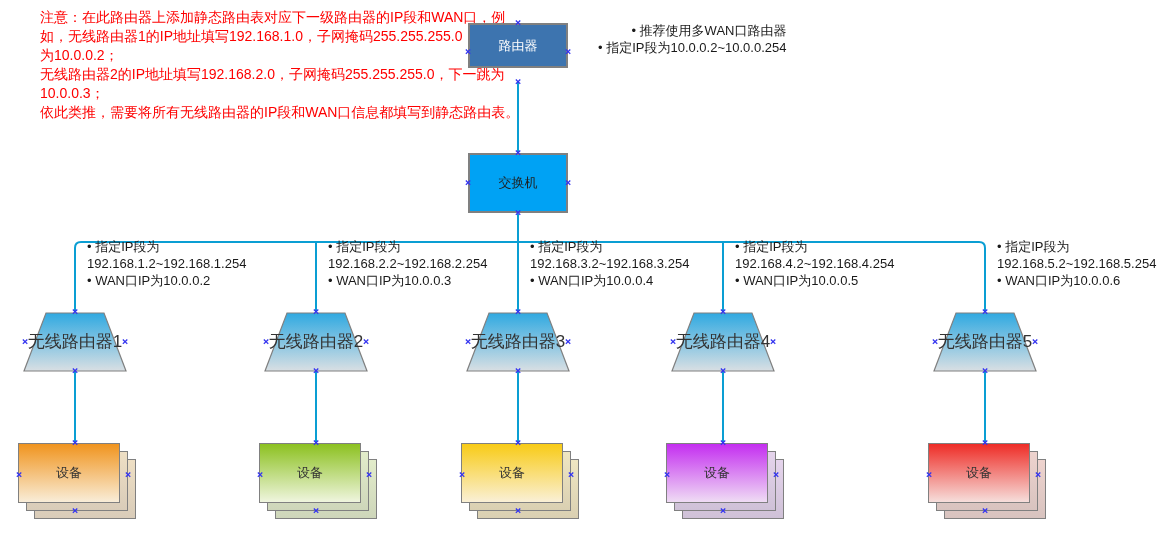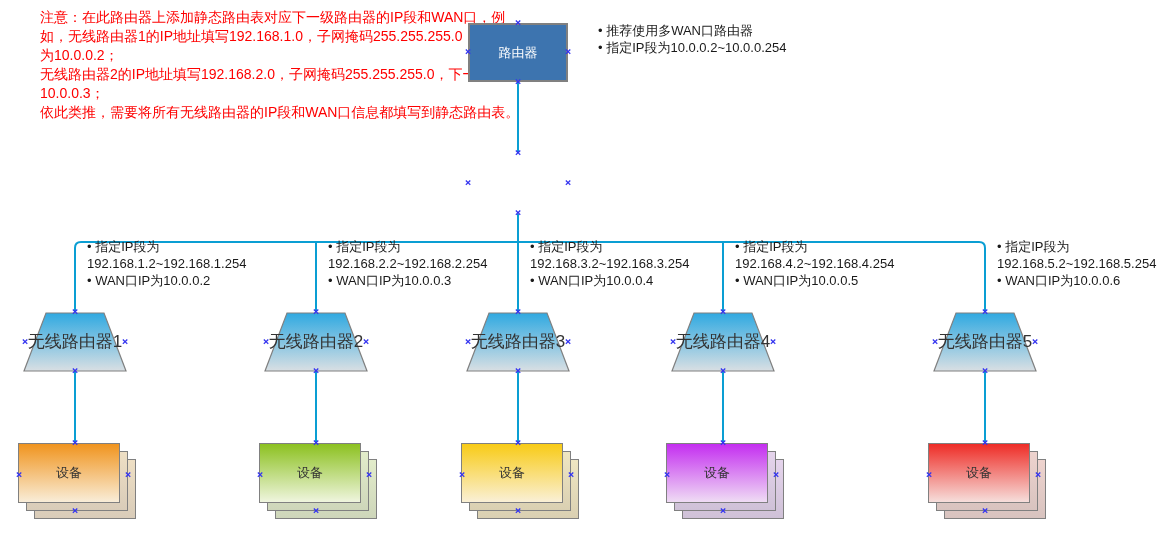--- a/index.html
+++ b/index.html
@@ -10,24 +10,24 @@
   .wires{position:absolute;left:0;top:0;pointer-events:none;}
   .wires path{stroke:var(--line);stroke-width:2;fill:none;}
   .note{
     position:absolute;left:8px;top:8px;width:565px;
     font-size:14px;line-height:19px;color:var(--note_text);white-space:pre-line;margin-left:32px;
   }
   .node{
     position:absolute;width:100px;display:flex;align-items:center;justify-content:center;
     border:2px solid var(--shape_border);box-sizing:border-box;font-size:13px;
   }
-  .router{left:468px;top:23px;height:59px;background:var(--router_fill);color:var(--router_text);font-family:Liberation Mono, monospace;}
+  .router{left:468px;top:23px;height:45px;background:var(--router_fill);color:var(--router_text);font-family:Liberation Mono, monospace;}
   .switch{left:468px;top:153px;height:60px;background:var(--switch_fill);color:#1f1f1f;}
   .ann{position:absolute;font-size:13px;line-height:17px;color:#1a1a1a;white-space:pre-line;width:max-content;}
-  .router-ann{left:598px;top:22px;}
+  .router-ann{left:598px;top:22px;text-align:right;}
   .col{position:absolute;top:0;width:0;height:544px;}
   .col-ann{left:12px;top:238px;}
   .trap-wrap{position:absolute;left:-52px;top:312px;width:104px;height:60px;}
   .trap-wrap svg{position:absolute;left:0;top:0;}
   .trap-label{
     position:absolute;left:0;top:0;width:104px;height:58px;
     display:flex;align-items:center;justify-content:center;
     font-size:17px;color:var(--label_text);
   }
   .stack{position:absolute;left:-57px;top:443px;width:120px;height:78px;}
@@ -81,20 +81,23 @@
 无线路由器2的IP地址填写192.168.2.0，子网掩码255.255.255.0，下一跳为
 10.0.0.3；
 依此类推，需要将所有无线路由器的IP段和WAN口信息都填写到静态路由表。</div>
 
   <div class="node router">
     <span>路由器</span>
   </div>
   <div class="ann router-ann">• 推荐使用多WAN口路由器
 • 指定IP段为10.0.0.2~10.0.0.254</div>
 
+  <div class="node switch">
+    <span>交换机</span>
+  </div>
 
   <div class="col" style="left:75px">
   <div class="ann col-ann">• 指定IP段为
 192.168.1.2~192.168.1.254
 • WAN口IP为10.0.0.2</div>
   <div class="trap-wrap">
     <svg width="104" height="60" viewBox="0 0 104 60">
       <polygon points="23,1 81,1 103,59 1,59" fill="url(#tg)" stroke="#808080" stroke-width="1.2"></polygon>
     </svg>
     <div class="trap-label">无线路由器1</div>

